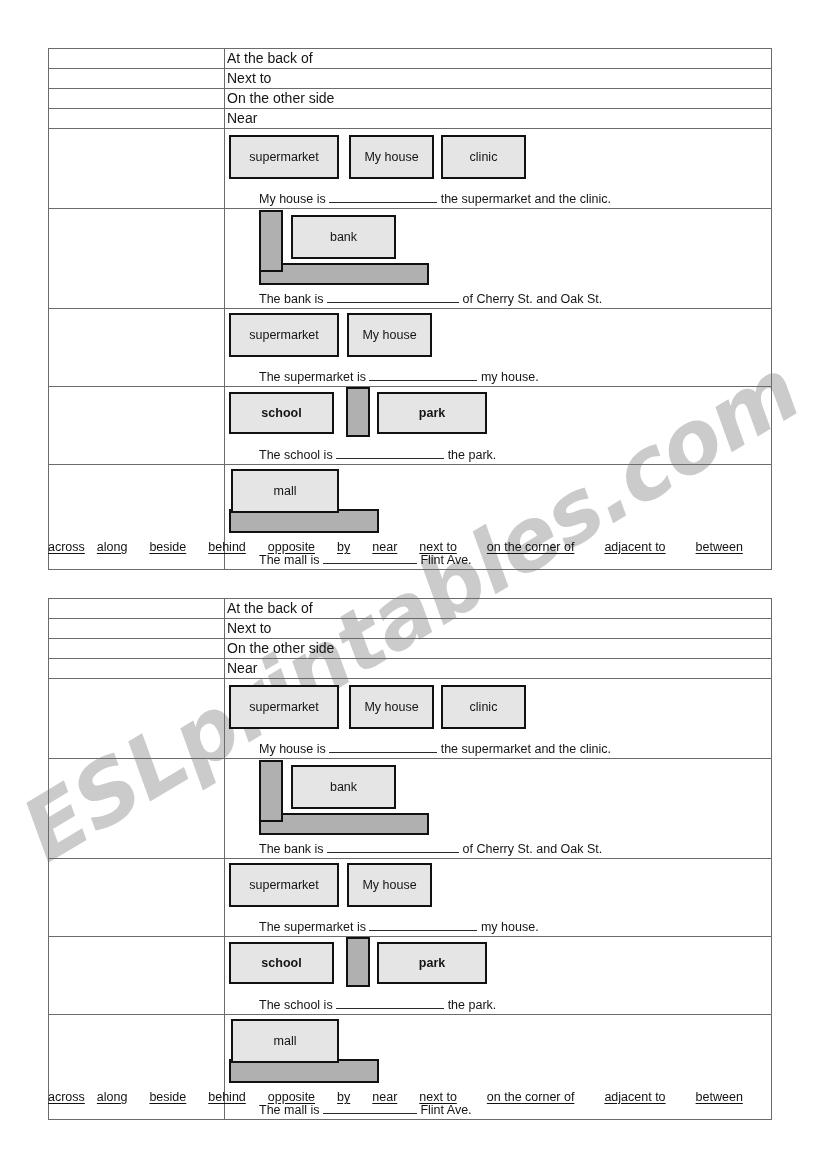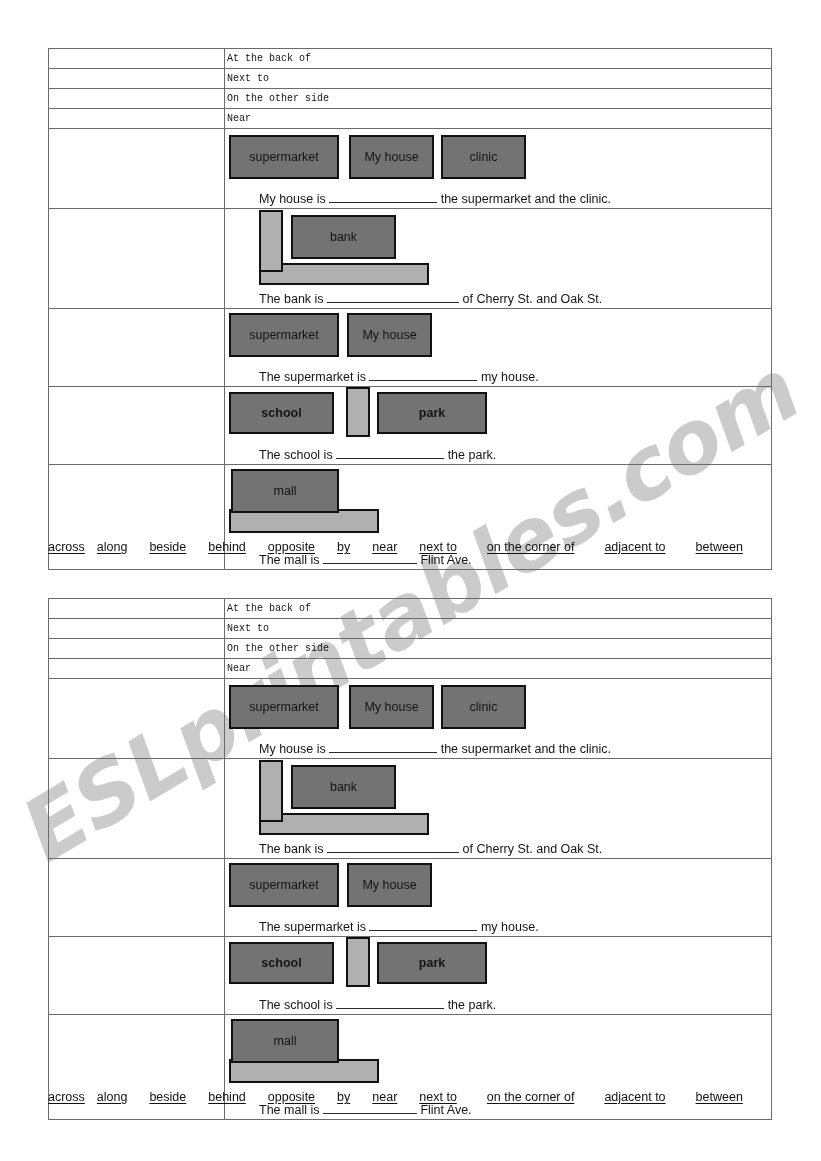--- a/index.html
+++ b/index.html
@@ -74,45 +74,44 @@
   col.c-right { width: 547px; }
 
   td.left-cell { }
   td.right-cell {
     padding: 2px 0 2px 4px;
     font-size: 12.5px;
     color: #1a1a1a;
   }
 
   .prep-text {
-    font-size: 10px;
+    font-size: 14px;
     line-height: 19px;
     color: #151515;
     padding-left: 2px;
     white-space: nowrap;
-    font-family: Liberation Mono, monospace;
   }
 
   
   .diagram-row td { height: auto; }
   .diagram {
     position: relative;
     height: 63px;
   }
   .d-bank   { height: 80px; }
   .d-mall   { height: 85px; }
   .d-school { height: 58px; font-weight: bold; }
   .d-super2 { height: 58px; }
   .d-super1 { height: 60px; }
 
   .place {
     position: absolute;
     box-sizing: border-box;
     border: 2px solid #111111;
-    background: #737373;
+    background: #e5e5e5;
     display: flex;
     align-items: center;
     justify-content: center;
     font-size: 12.5px;
     color: #141414;
     z-index: 3;
     white-space: nowrap;
   }
   .street {
     position: absolute;

